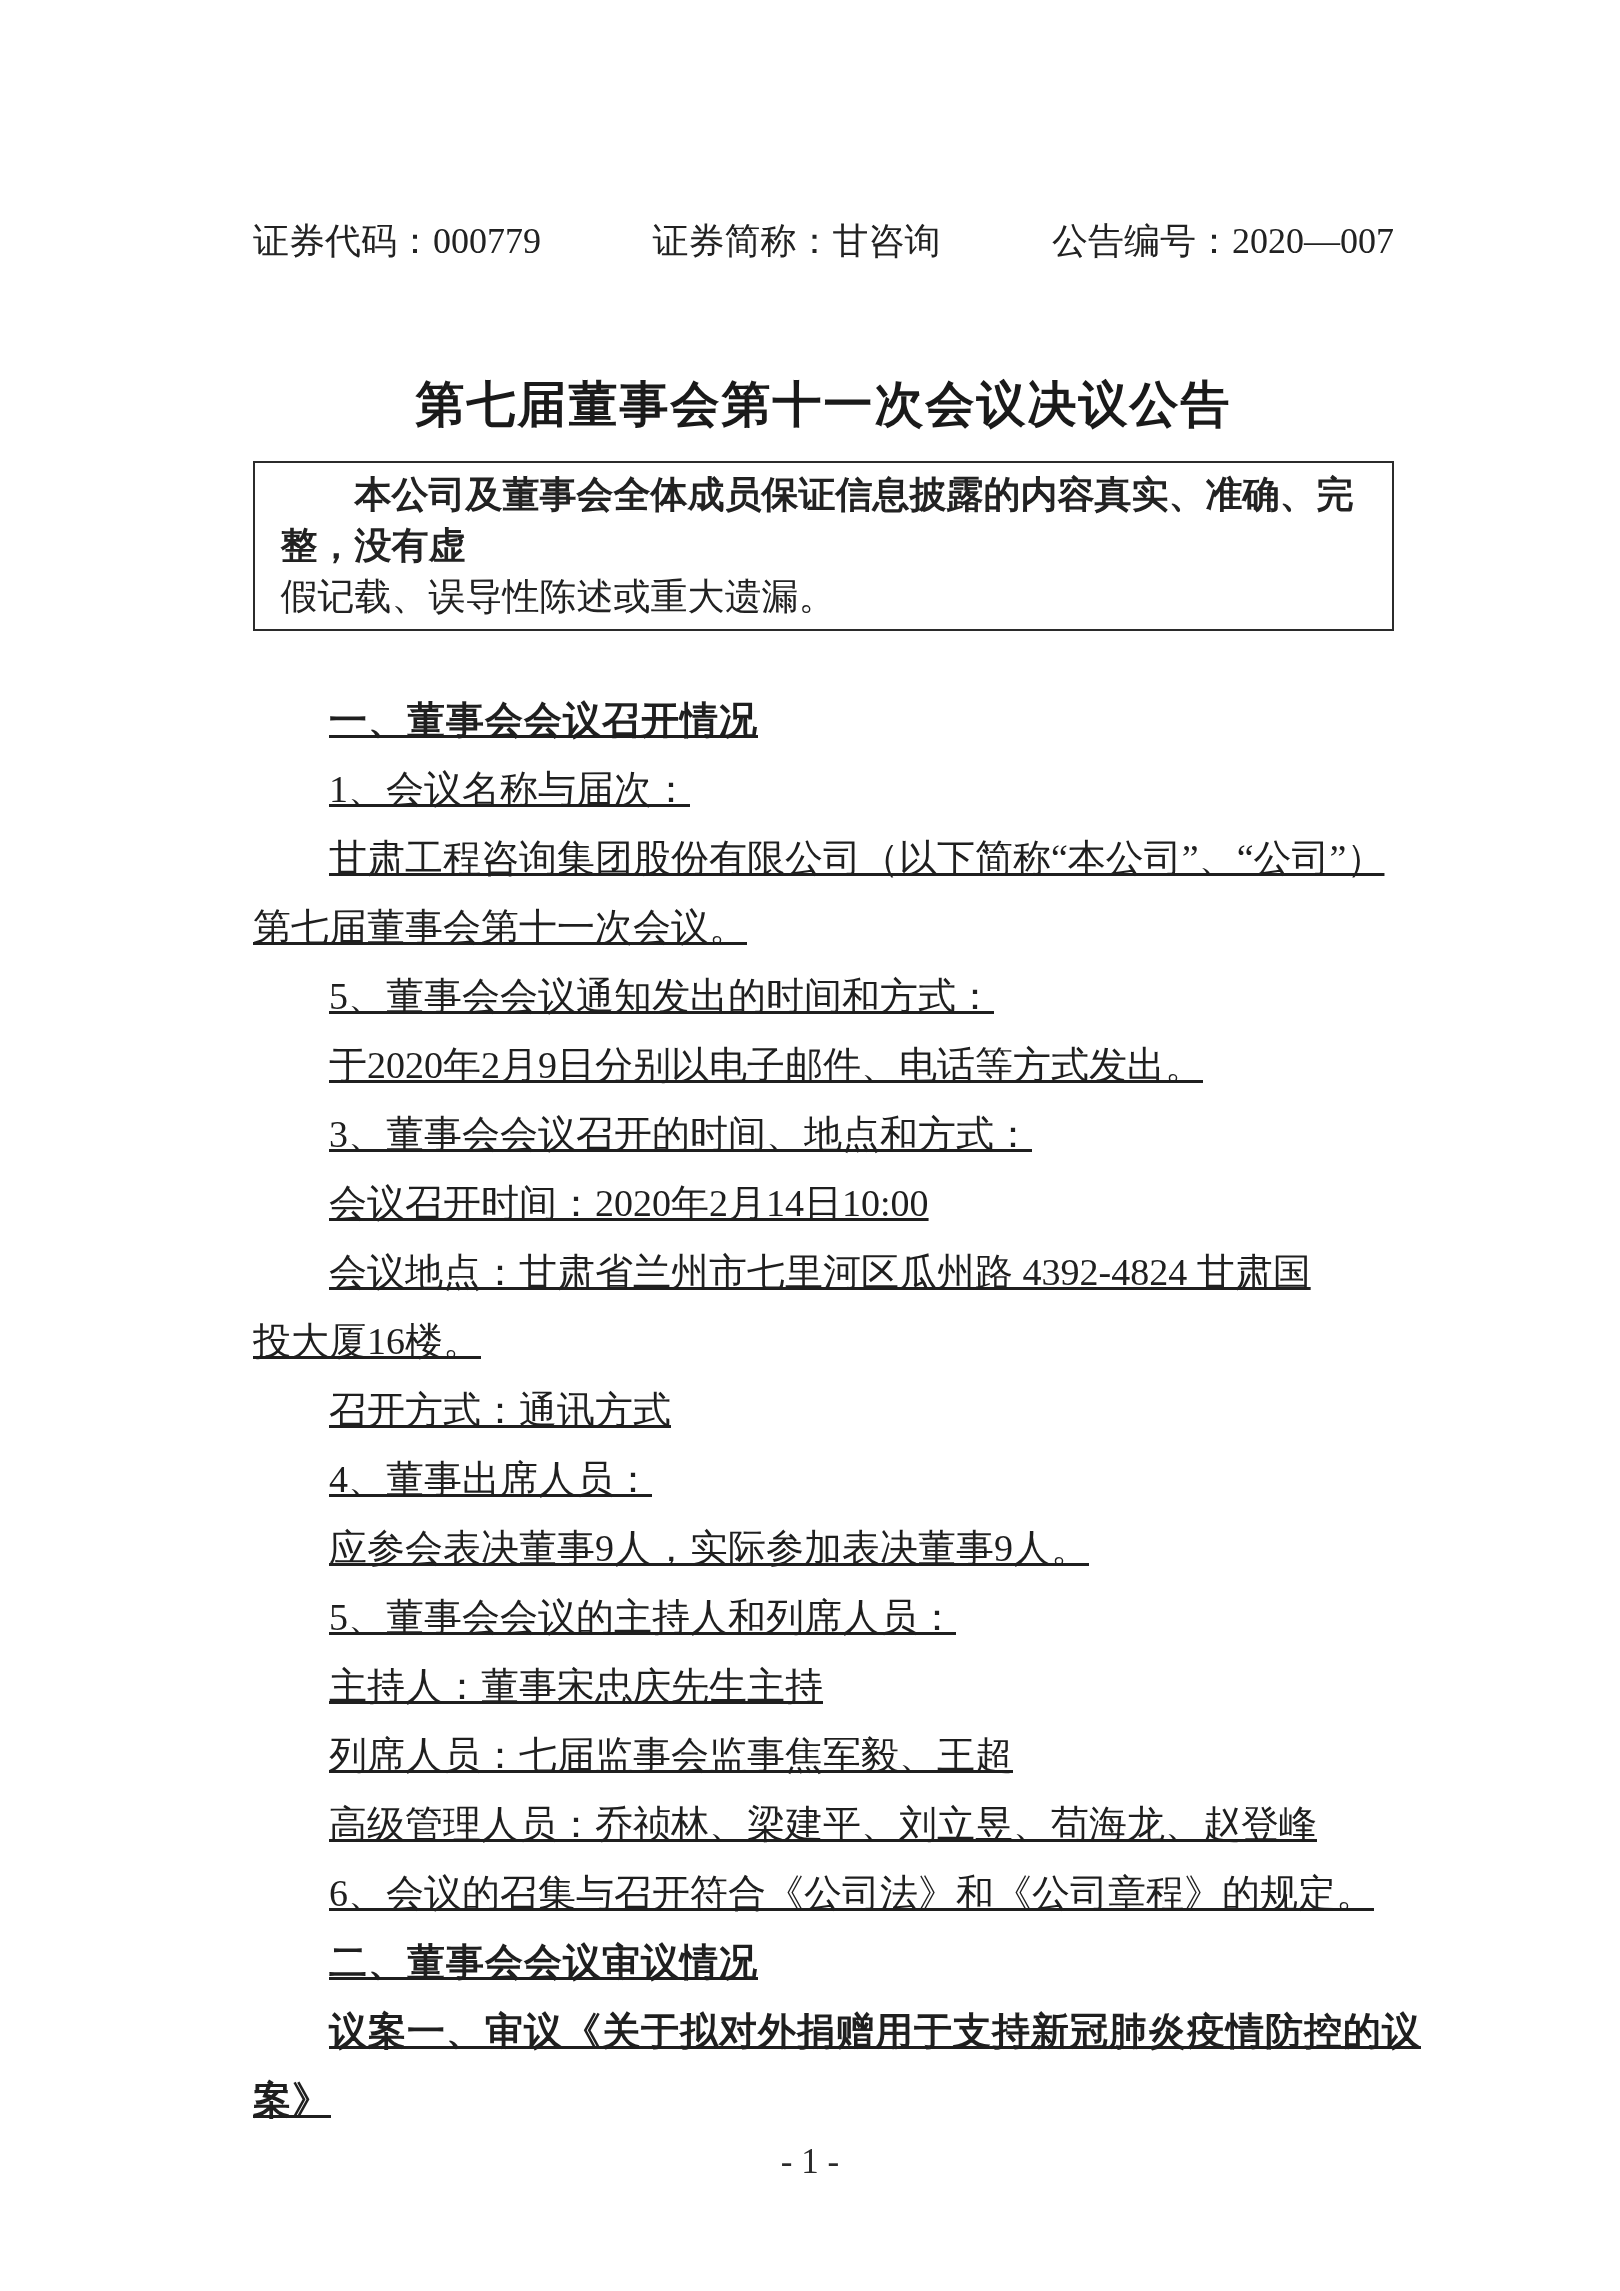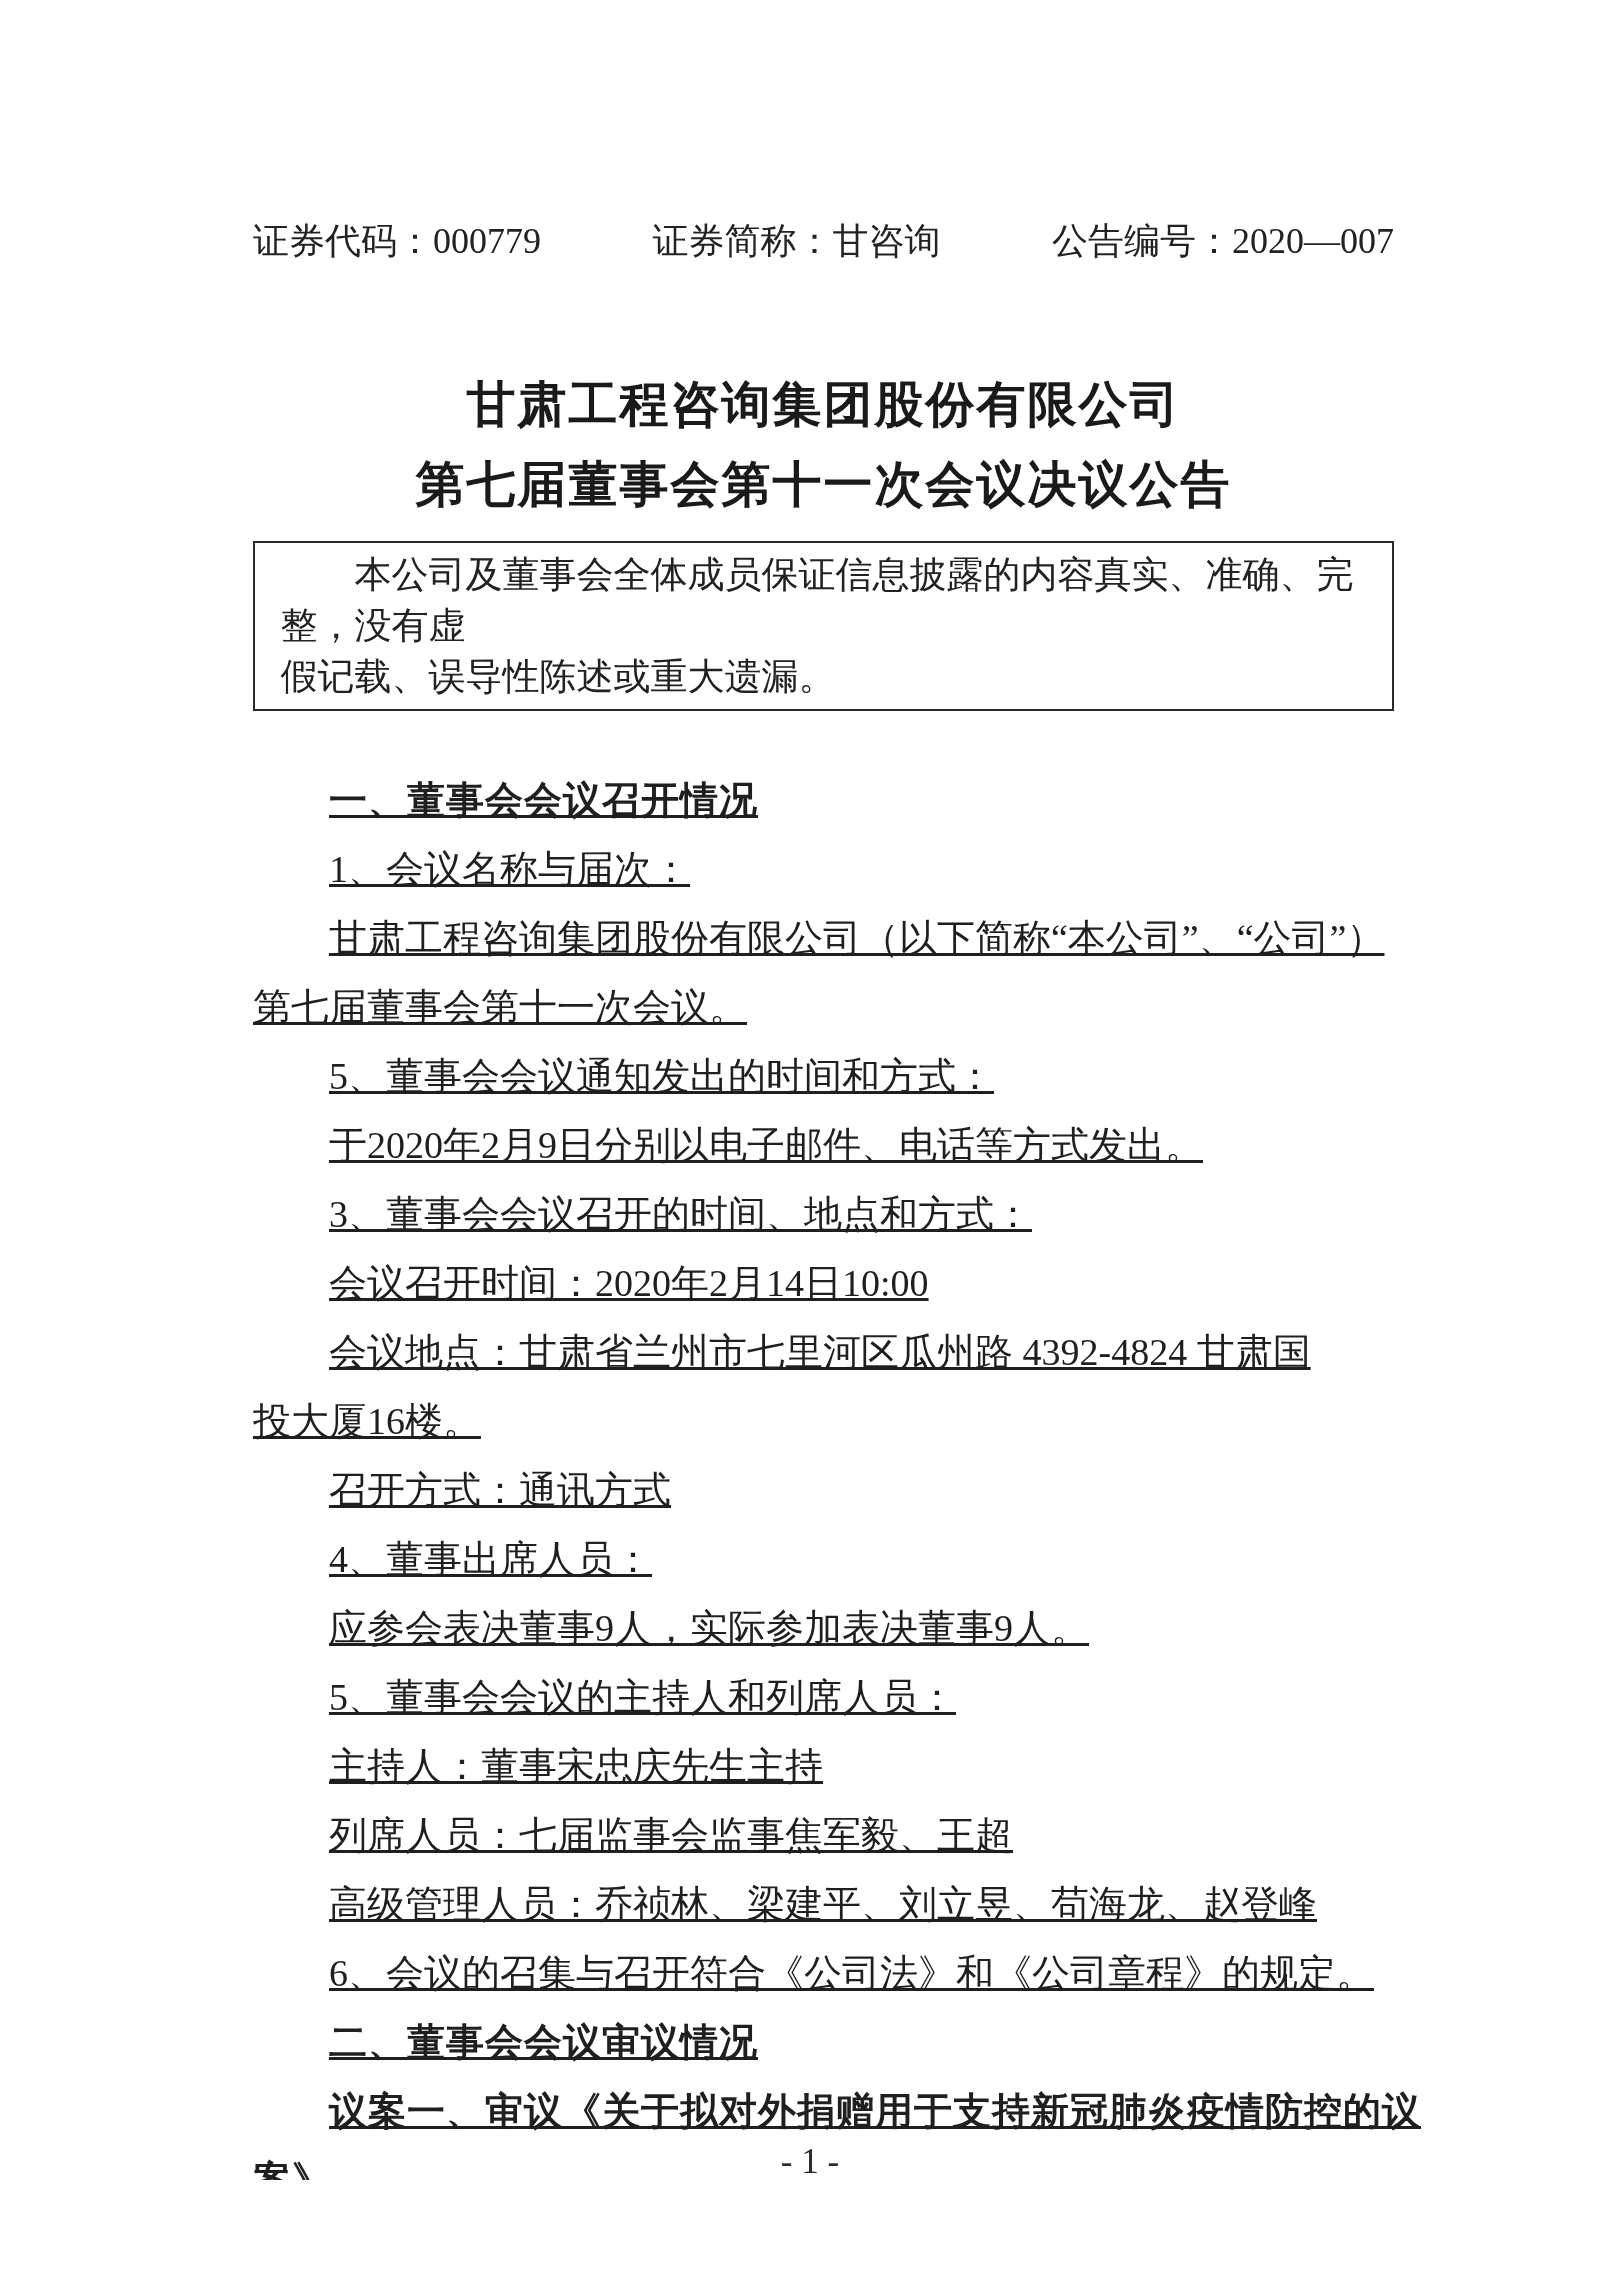--- a/index.html
+++ b/index.html
@@ -41,20 +41,21 @@
     margin-top: 15.7px;
     border: 2px solid #2b2b2b;
     box-sizing: border-box;
     padding: 5.9px 25.5px 7.8px 25.5px;
     font-size: 37px;
     line-height: 51px;
     color: #222222;
   }
   .disclaimer-line.first {
     text-indent: 2em;
+    font-weight: bold;
   }
   .doc-body {
     margin-top: 55px;
     font-size: 38px;
     color: #1f1f1f;
   }
   .doc-body p {
     margin: 0;
     line-height: 69px;
     white-space: nowrap;
@@ -83,21 +84,20 @@
 
 <div class="page">
 
   <div class="doc-header">
     <span>证券代码：000779</span>
     <span>证券简称：甘咨询</span>
     <span>公告编号：2020—007</span>
   </div>
 
   <div class="title-block">
-    <div class="title-line">甘肃工程咨询集团股份有限公司</div>
     <div class="title-line">第七届董事会第十一次会议决议公告</div>
   </div>
 
   <div class="disclaimer-box">
     <div class="disclaimer-line first">本公司及董事会全体成员保证信息披露的内容真实、准确、完整，没有虚</div>
     <div class="disclaimer-line">假记载、误导性陈述或重大遗漏。</div>
   </div>
 
   <div class="doc-body">
     <p class="indent bold">一、董事会会议召开情况</p>

